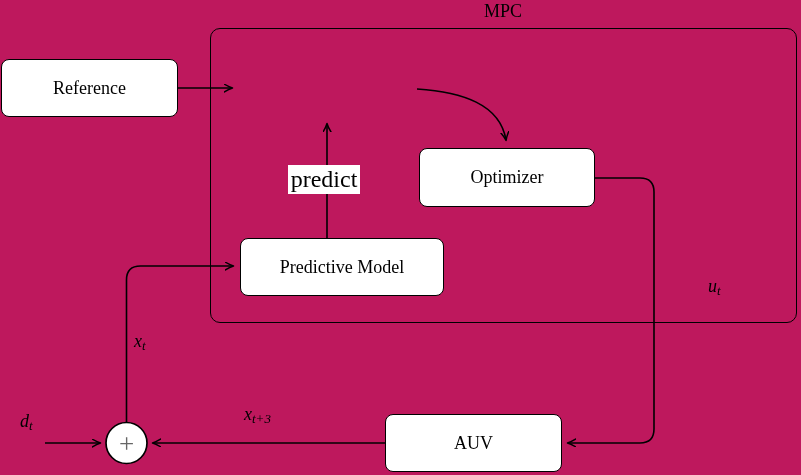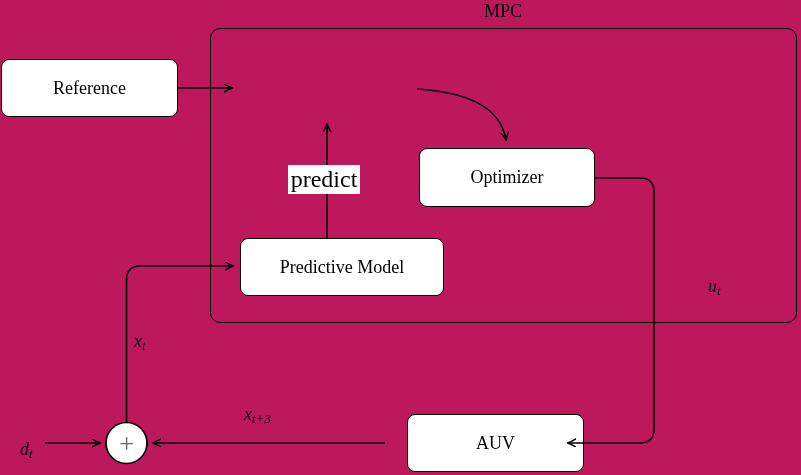--- a/index.html
+++ b/index.html
@@ -43,21 +43,21 @@
     width: 106px;
     text-align: center;
     font-size: 18px;
     color: #000000;
     z-index: 1;
   }
   #box-reference        { left: 1px;   top: 59px;  width: 177px; height: 58px; }
   #box-cost-function    { left: 238px; top: 59px;  width: 179px; height: 58px; }
   #box-optimizer        { left: 419px; top: 148px; width: 176px; height: 59px; }
   #box-predictive-model { left: 240px; top: 238px; width: 204px; height: 58px; }
-  #box-auv              { left: 385px; top: 414px; width: 177px; height: 58px; margin-left: 22px; }
+  #box-auv              { left: 385px; top: 414px; width: 177px; height: 58px; }
   #mpc-frame            { left: 210px; top: 28px;  width: 587px; height: 295px; }
 
   svg.wires {
     position: absolute;
     left: 0;
     top: 0;
     z-index: 2;
     pointer-events: none;
   }
   .edge-label {
@@ -80,21 +80,21 @@
     width: 72px;
     text-align: center;
     background: #ffffff;
     font-size: 24px;
     font-style: normal;
     padding: 1px 0;
   }
   #label-ut  { left: 708px; top: 276px; }
   #label-xt  { left: 90px;  top: 331px; margin-left: 44px; }
   #label-xt1 { left: 244px; top: 404px; }
-  #label-dt  { left: 20px;  top: 439px; }
+  #label-dt  { left: 20px;  top: 411px; }
 </style>
 </head>
 <body>
 
 <div class="canvas">
 
   <div class="mpc-frame" id="mpc-frame"></div>
   <div class="mpc-title">MPC</div>
 
   <div class="box" id="box-reference">

